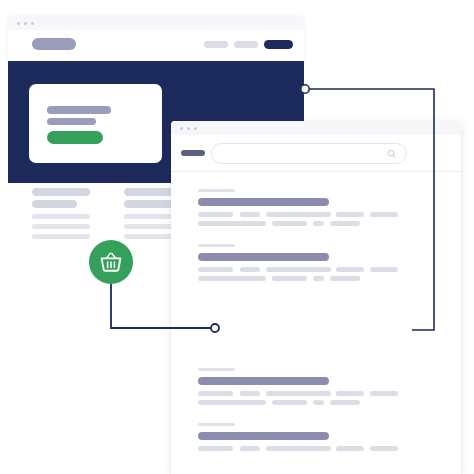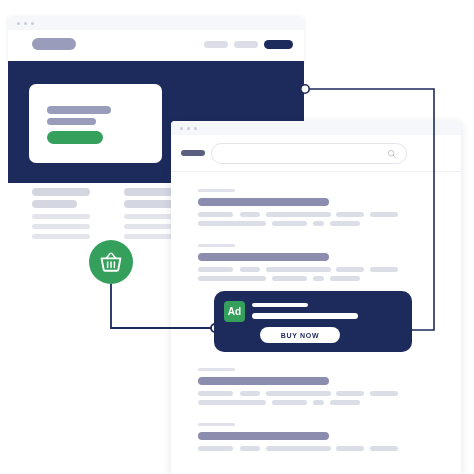--- a/index.html
+++ b/index.html
@@ -192,20 +192,14 @@
     <svg width="24" height="22" viewBox="0 0 24 22">
       <path d="M7.5 7 L11.2 2.4" stroke="#ffffff" stroke-width="1.5" fill="none" stroke-linecap="round"></path>
       <path d="M16.5 7 L12.8 2.4" stroke="#ffffff" stroke-width="1.5" fill="none" stroke-linecap="round"></path>
       <path d="M2.6 7.4 L21.4 7.4 L19.3 18.6 Q19.1 19.8 17.9 19.8 L6.1 19.8 Q4.9 19.8 4.7 18.6 Z" fill="none" stroke="#ffffff" stroke-width="1.9" stroke-linejoin="round"></path>
       <line x1="8.6" y1="11" x2="8.6" y2="16.4" stroke="#ffffff" stroke-width="1.5" stroke-linecap="round"></line>
       <line x1="12" y1="11" x2="12" y2="16.4" stroke="#ffffff" stroke-width="1.5" stroke-linecap="round"></line>
       <line x1="15.4" y1="11" x2="15.4" y2="16.4" stroke="#ffffff" stroke-width="1.5" stroke-linecap="round"></line>
     </svg>
   </div>
 
-  <div id="ad-card">
-    <div id="ad-badge">Ad</div>
-    <span id="ad-line-1"></span>
-    <span id="ad-line-2"></span>
-    <div id="buy-now-button">BUY NOW</div>
-  </div>
 
 </div>
 
 </body></html>

